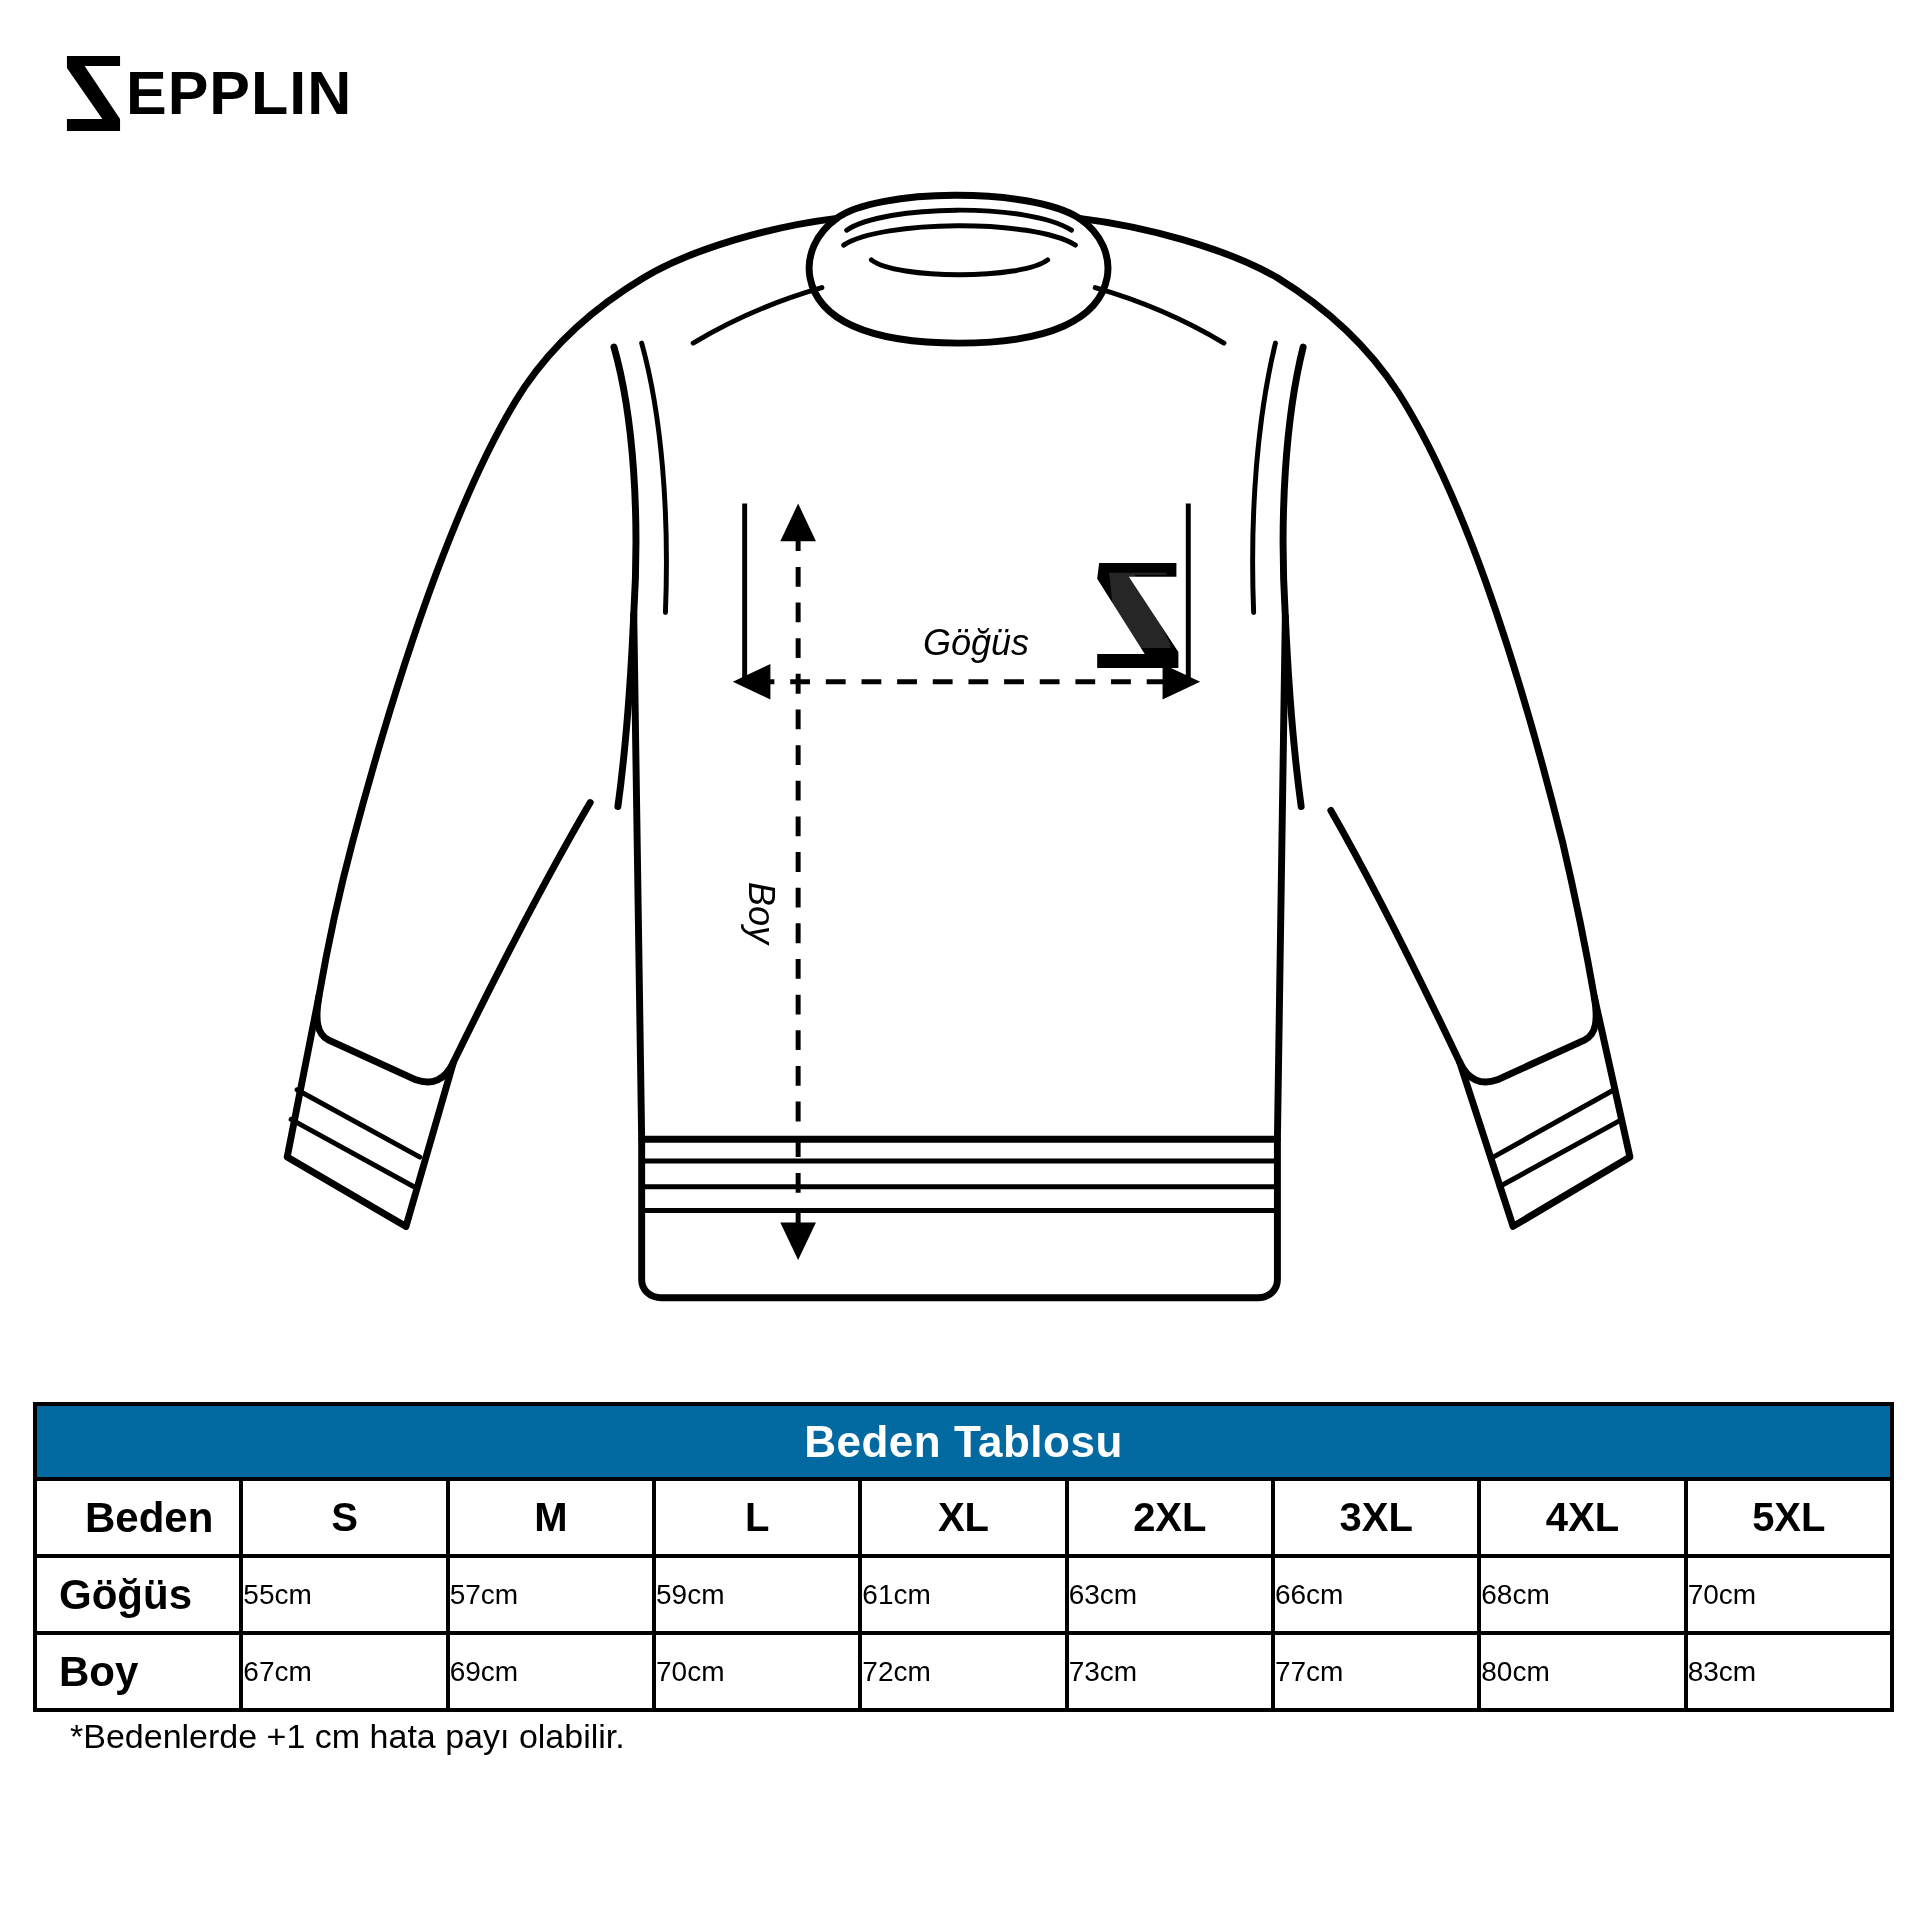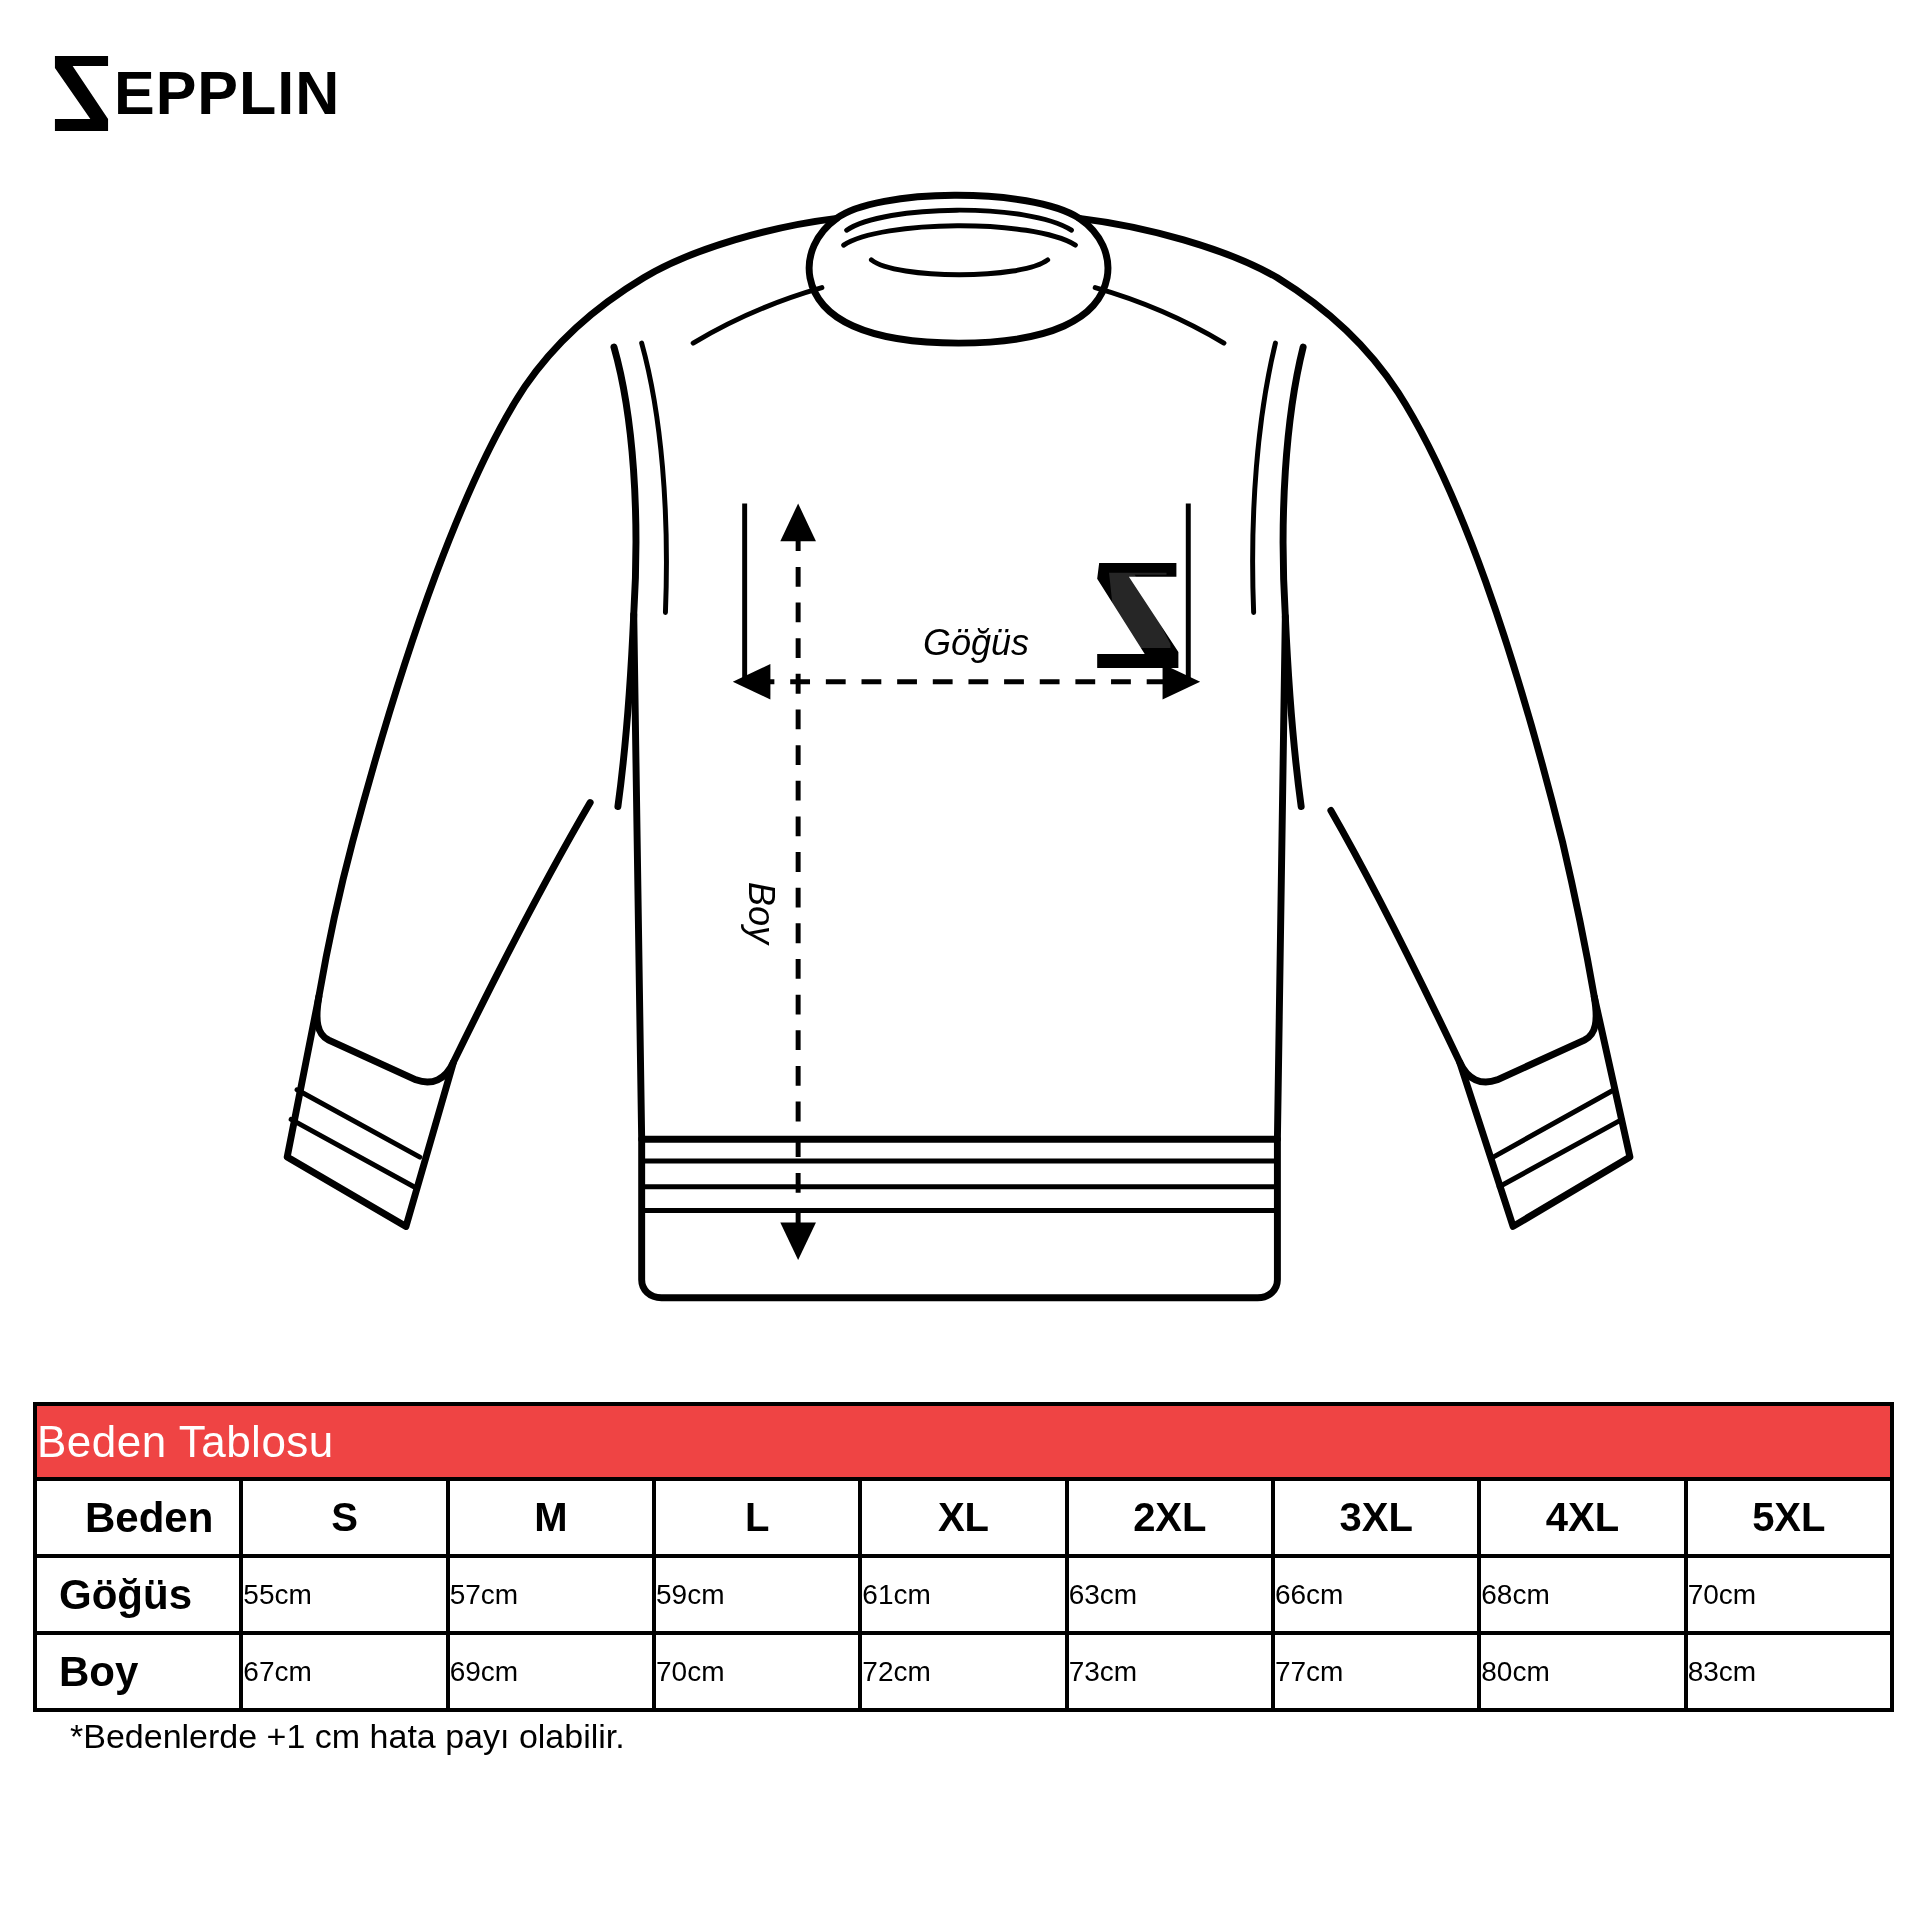--- a/index.html
+++ b/index.html
@@ -13,21 +13,21 @@
     font-family: "Liberation Sans", sans-serif;
     color: #000000;
     position: relative;
     overflow: hidden;
   }
 
   
   .header {
     position: absolute;
     top: 0;
-    left: 0;
+    left: 12px;
     width: 1528px;
     height: 188px;
   }
   .brand-logo {
     position: absolute;
     left: 51px;
     top: 51px;
     display: flex;
     align-items: center;
     height: 85px;
@@ -102,24 +102,25 @@
     border-collapse: collapse;
     width: 1861px;
     table-layout: fixed;
   }
   table.size-table td, table.size-table th {
     border: 4px solid #000000;
     padding: 0;
     margin: 0;
   }
   .tbl-title {
-    background: #ef4444;
+    background: #0369a1;
     color: #ffffff;
+    text-align: center;
     font-size: 44px;
-    font-weight: normal;
+    font-weight: bold;
     height: 71px;
     letter-spacing: 0.5px;
   }
   .hdr-row td {
     height: 73px;
     font-size: 40px;
     font-weight: bold;
     text-align: center;
   }
   .hdr-row td.rowlabel {

